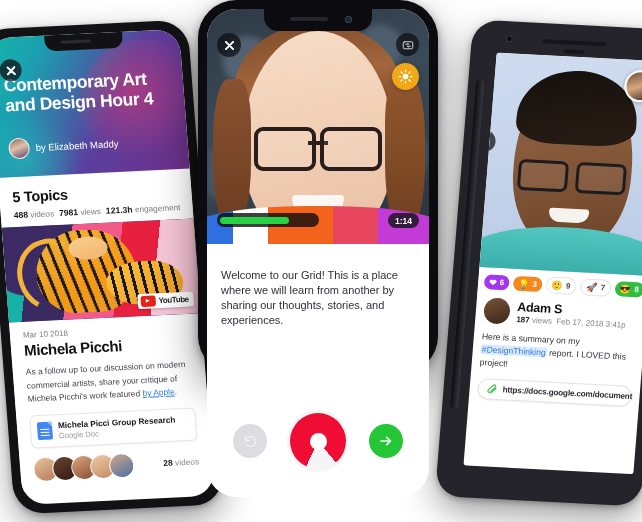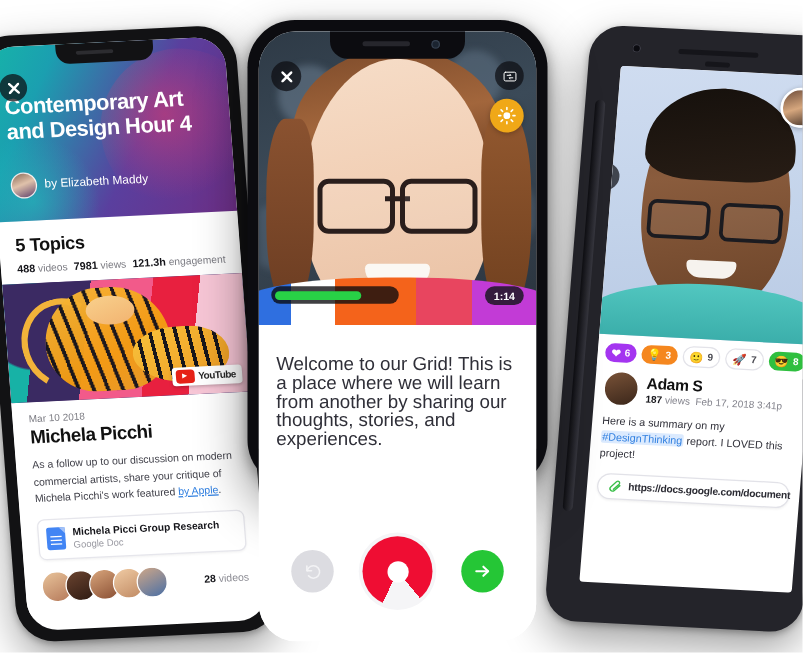--- a/index.html
+++ b/index.html
@@ -143,21 +143,21 @@
   .r-umeta{font-size:8px;color:#83838c;line-height:11px;white-space:nowrap;}
   .r-umeta b{color:#15151a;}
   .r-text{font-size:8.6px;color:#2f2f38;line-height:13px;padding:7px 8px 0;}
   .r-text .tag{color:#2f7fe0;background:#dbeafe;border-radius:2px;padding:0 1px;}
   .r-link{margin:9px 8px 0;border:1px solid #e2e2e8;border-radius:13px;background:#fff;
      padding:4px 8px;display:flex;align-items:center;gap:5px;box-shadow:0 1px 2px rgba(0,0,0,.06);}
   .clip{width:11px;height:11px;flex:0 0 auto;}
   .r-link span{font-size:8.2px;color:#2b2b33;font-weight:bold;letter-spacing:-.2px;white-space:nowrap;}
 
   
-  #phoneCenter{left:198px;top:16px;width:240px;height:374px;border-radius:38px;
+  #phoneCenter{left:198px;top:0;width:240px;height:374px;border-radius:38px;
                background:#0c0c10;box-shadow:0 18px 40px rgba(0,0,0,.45),0 3px 10px rgba(0,0,0,.35);}
   #phoneCenter .screen{left:9px;top:9px;width:222px;height:488px;border-radius:30px;}
   .c-notch{position:absolute;left:50%;top:0;transform:translateX(-50%);width:108px;height:22px;
            background:#0c0c10;border-radius:0 0 14px 14px;z-index:9;}
   .c-notch .spk{position:absolute;left:26px;top:8px;width:38px;height:4px;border-radius:3px;background:#26262c;}
   .c-notch .cam{position:absolute;right:20px;top:7px;width:7px;height:7px;border-radius:50%;
                 background:#1b2430;box-shadow:inset 0 0 0 1px #36414f;}
   .c-photo{position:relative;height:235px;overflow:hidden;
      background:linear-gradient(160deg,#2e3a46 0%,#3b4a58 40%,#2a333d 100%);}
   .c-photo:before{content:"";position:absolute;inset:0;
@@ -195,21 +195,21 @@
      box-shadow:0 1px 4px rgba(0,0,0,.25);}
   .c-sun svg{width:15px;height:15px;}
   .c-close{left:10px;top:24px;width:24px;height:24px;}
   .c-progress{position:absolute;left:10px;top:204px;width:96px;height:14px;border-radius:7px;
      background:rgba(10,10,14,.78);display:flex;align-items:center;padding:0 3px;z-index:8;}
   .c-progress i{display:block;height:7px;border-radius:4px;background:#28d146;}
   .c-timer{position:absolute;right:10px;top:204px;background:rgba(22,22,28,.82);color:#fff;
      font-size:8.5px;font-weight:bold;border-radius:9px;padding:2.5px 7px;z-index:8;}
   .c-card{background:#fff;padding:14px 14px 0;}
   .c-h1{font-size:19px;font-weight:bold;color:#111;letter-spacing:-.55px;line-height:22px;}
-  .c-p{font-size:15px;color:#2f2f38;line-height:15px;margin-top:10px;}
+  .c-p{font-size:11px;color:#2f2f38;line-height:15px;margin-top:10px;}
   .c-controls{position:absolute;left:0;right:0;bottom:0;height:92px;background:#fff;
      display:flex;align-items:center;justify-content:space-around;padding:0 16px 10px;}
   .btn-undo{width:34px;height:34px;border-radius:50%;background:#dcdce1;
      display:flex;align-items:center;justify-content:center;}
   .btn-undo svg{width:15px;height:15px;stroke:#f3f3f5;fill:none;stroke-width:2;}
   .btn-rec{width:62px;height:62px;border-radius:50%;background:#f5f5f7;
      display:flex;align-items:center;justify-content:center;}
   .btn-rec .ring{width:56px;height:56px;border-radius:50%;
      background:conic-gradient(from 205deg,#ef0d33 0 82%,transparent 82% 100%);
      display:flex;align-items:center;justify-content:center;position:relative;}

